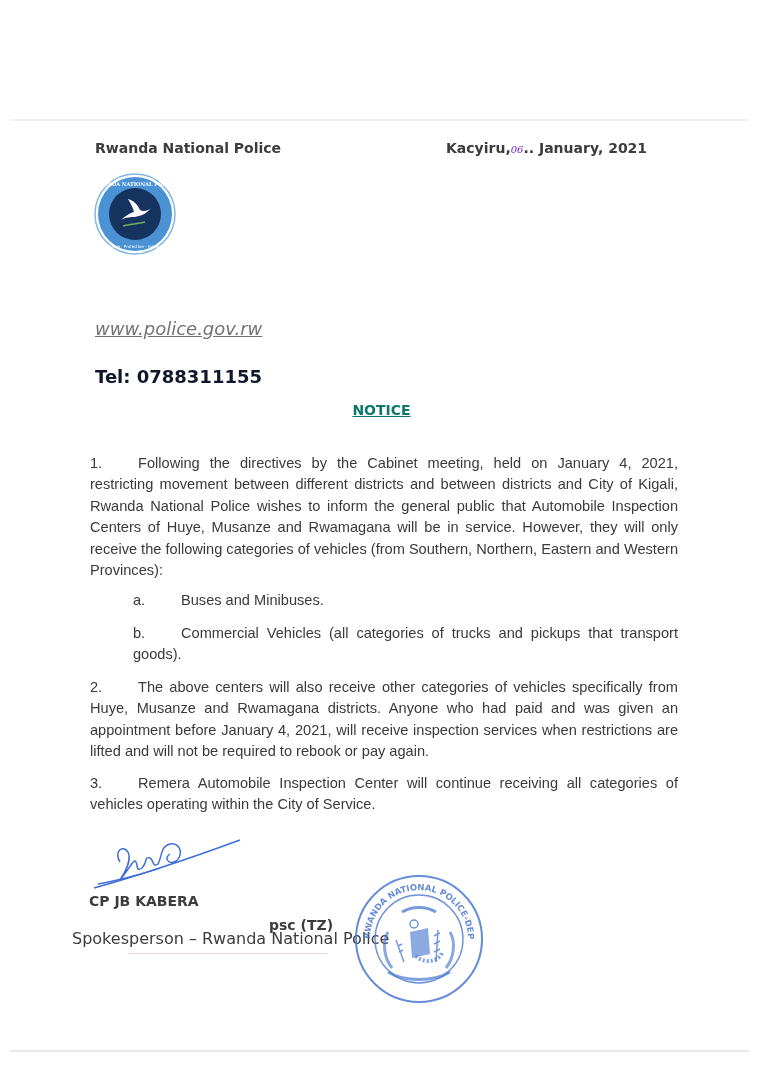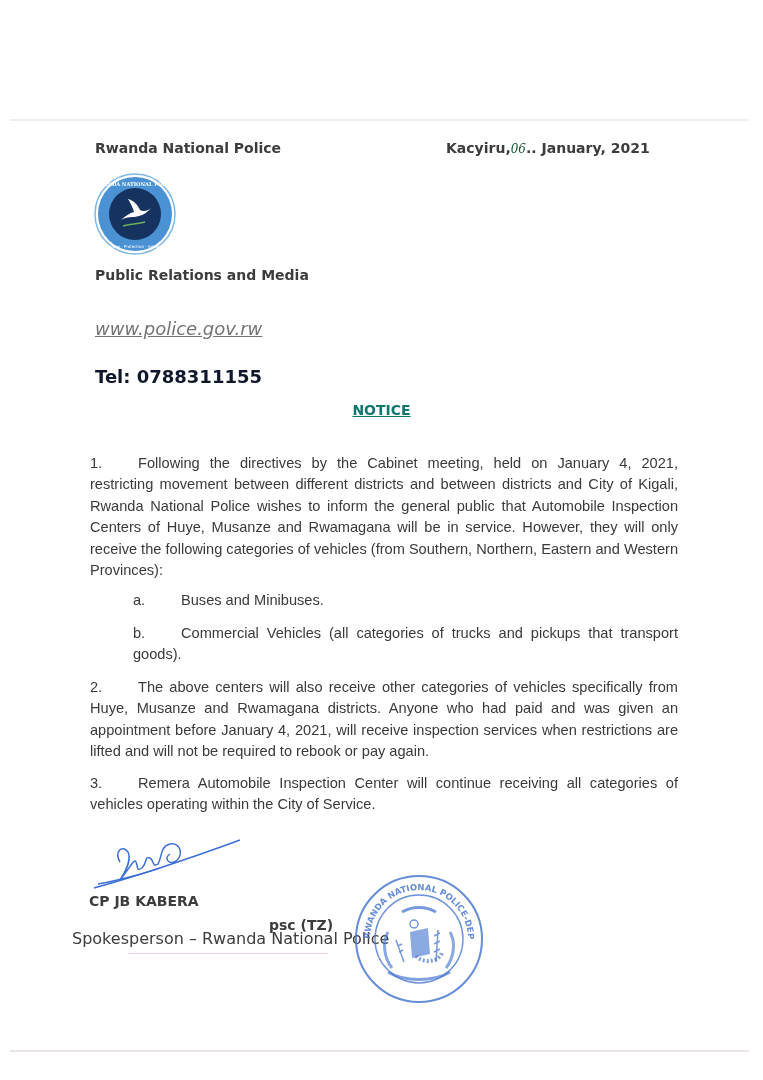--- a/index.html
+++ b/index.html
@@ -5,21 +5,21 @@
   html, body { margin: 0; padding: 0; }
   body {
     width: 763px; height: 1080px; background: #ffffff; position: relative; overflow: hidden;
     font-family: "DejaVu Sans", sans-serif; color: #3a3a3a;
   }
   .rule { position: absolute; left: 10px; right: 14px; height: 2px; }
   .rule.top { top: 119px; background: #f1eeee; }
   .rule.bottom { top: 1050px; background: #ece6e8; }
   .hdr-left { position: absolute; left: 95px; top: 140px; font-weight: bold; font-size: 14px; color: #3c3c3c; }
   .hdr-right { position: absolute; left: 446px; top: 140px; font-weight: bold; font-size: 14px; color: #3c3c3c; white-space: nowrap; }
-  .hdr-right .scribble { font-family: "DejaVu Serif", serif; font-style: italic; font-weight: normal; color: #14532d; font-size: 12px; }
+  .hdr-right .scribble { font-family: "DejaVu Serif", serif; font-style: italic; font-weight: normal; color: #6d28d9; font-size: 10px; }
   .logo { position: absolute; left: 93px; top: 172px; width: 84px; height: 84px; }
   .dept { position: absolute; left: 95px; top: 265px; font-weight: bold; font-size: 14px; line-height: 21px; color: #3c3c3c; }
   .web { position: absolute; left: 95px; top: 318px; font-size: 18px; color: #737373; text-decoration: underline; font-style: italic; }
   .tel { position: absolute; left: 95px; top: 366px; font-weight: bold; font-size: 18px; color: #0f172a; }
   .notice-title { position: absolute; left: 0; right: 0; top: 402px; text-align: center; font-weight: bold; font-size: 14px; text-decoration: underline; color: #0f766e; }
   .body { position: absolute; left: 90px; width: 588px; font-family: "Liberation Sans", sans-serif; font-size: 14.6px; line-height: 21.4px; color: #3a3a3a; text-align: justify; }
   .num { display: inline-block; width: 48px; }
   .p1 { top: 453px; }
   .sub { position: absolute; left: 133px; width: 545px; font-family: "Liberation Sans", sans-serif; font-size: 14.6px; line-height: 21.4px; text-align: justify; color: #3a3a3a; }
   .sub .num { width: 48px; }
@@ -48,21 +48,20 @@
   <circle cx="42" cy="42" r="40" fill="#ffffff" stroke="#7fb6e3" stroke-width="1.5"></circle>
   <circle cx="42" cy="42" r="37" fill="#4a92d4"></circle>
   <circle cx="42" cy="42" r="26" fill="#16335f"></circle>
   <path d="M28 48 C34 44 40 46 46 44 C50 43 55 40 58 36 C55 39 50 40 47 38 C45 33 40 28 35 27 C38 32 40 36 41 40 C37 41 32 44 28 48 Z" fill="#ffffff"></path>
   <path d="M30 54 C36 52 44 52 52 50" stroke="#6fae5a" stroke-width="1.5" fill="none"></path>
   <text x="42" y="14" font-size="5" text-anchor="middle" fill="#ffffff" font-family="DejaVu Serif, serif" font-weight="bold">RWANDA NATIONAL POLICE</text>
   <text x="42" y="76" font-size="4" text-anchor="middle" fill="#ffffff" font-family="DejaVu Sans, sans-serif">Service · Protection · Integrity</text>
 </svg>
 
 <div class="dept">
-  <div>Public Relations and Media</div>
 </div>
 <div class="web">www.police.gov.rw</div>
 <div class="tel">Tel: 0788311155</div>
 
 <div class="notice-title">NOTICE</div>
 
 <div class="body p1">
   <span class="num">1.</span><span>Following the directives by the Cabinet meeting, held on January 4, 2021, restricting movement between different districts and between districts and City of Kigali, Rwanda National Police wishes to inform the general public that Automobile Inspection Centers of Huye, Musanze and Rwamagana will be in service. However, they will only receive the following categories of vehicles (from Southern, Northern, Eastern and Western Provinces):</span>
 </div>
 

